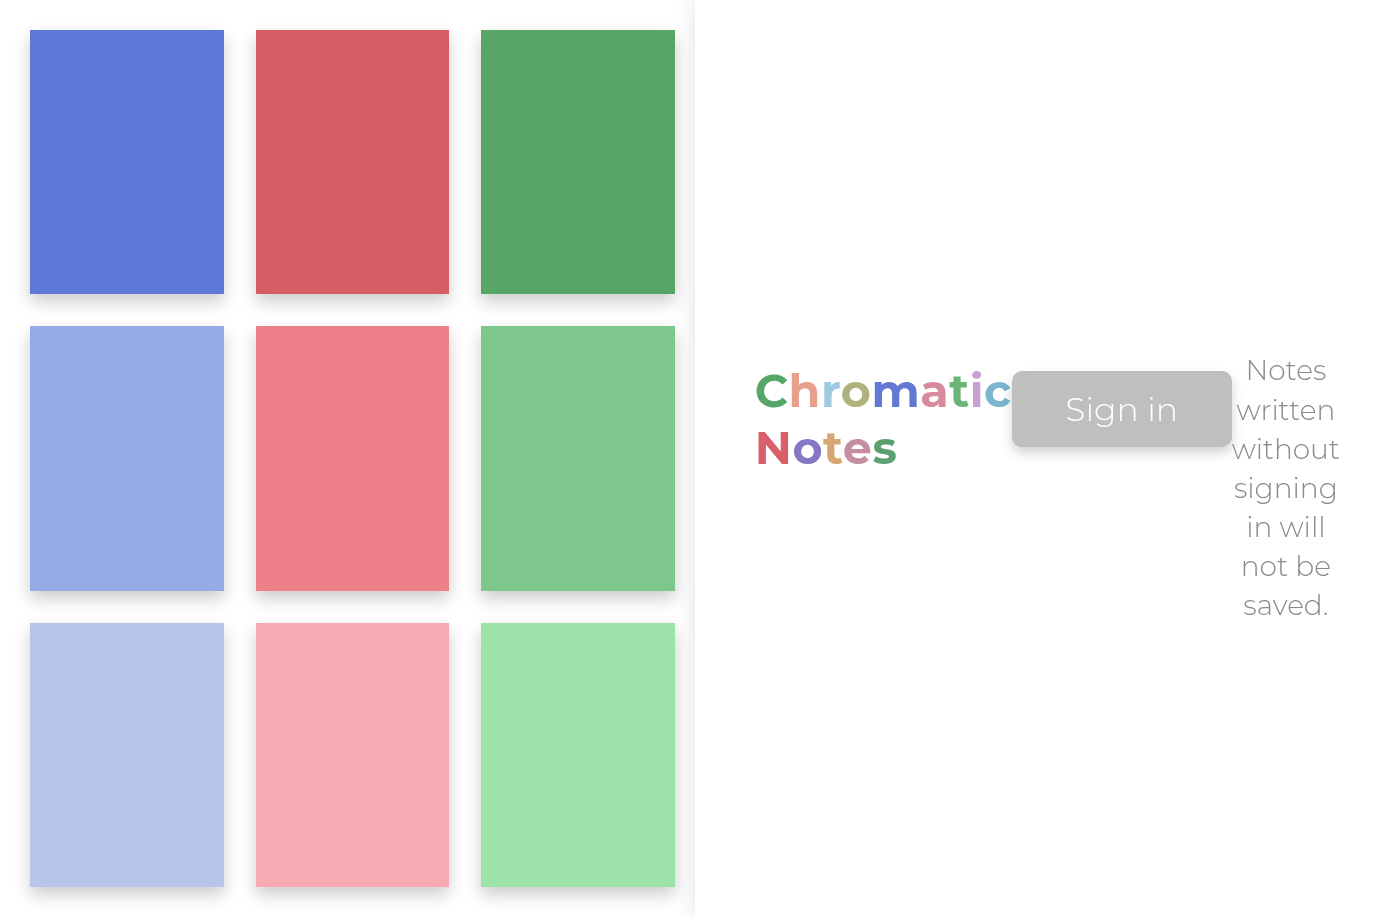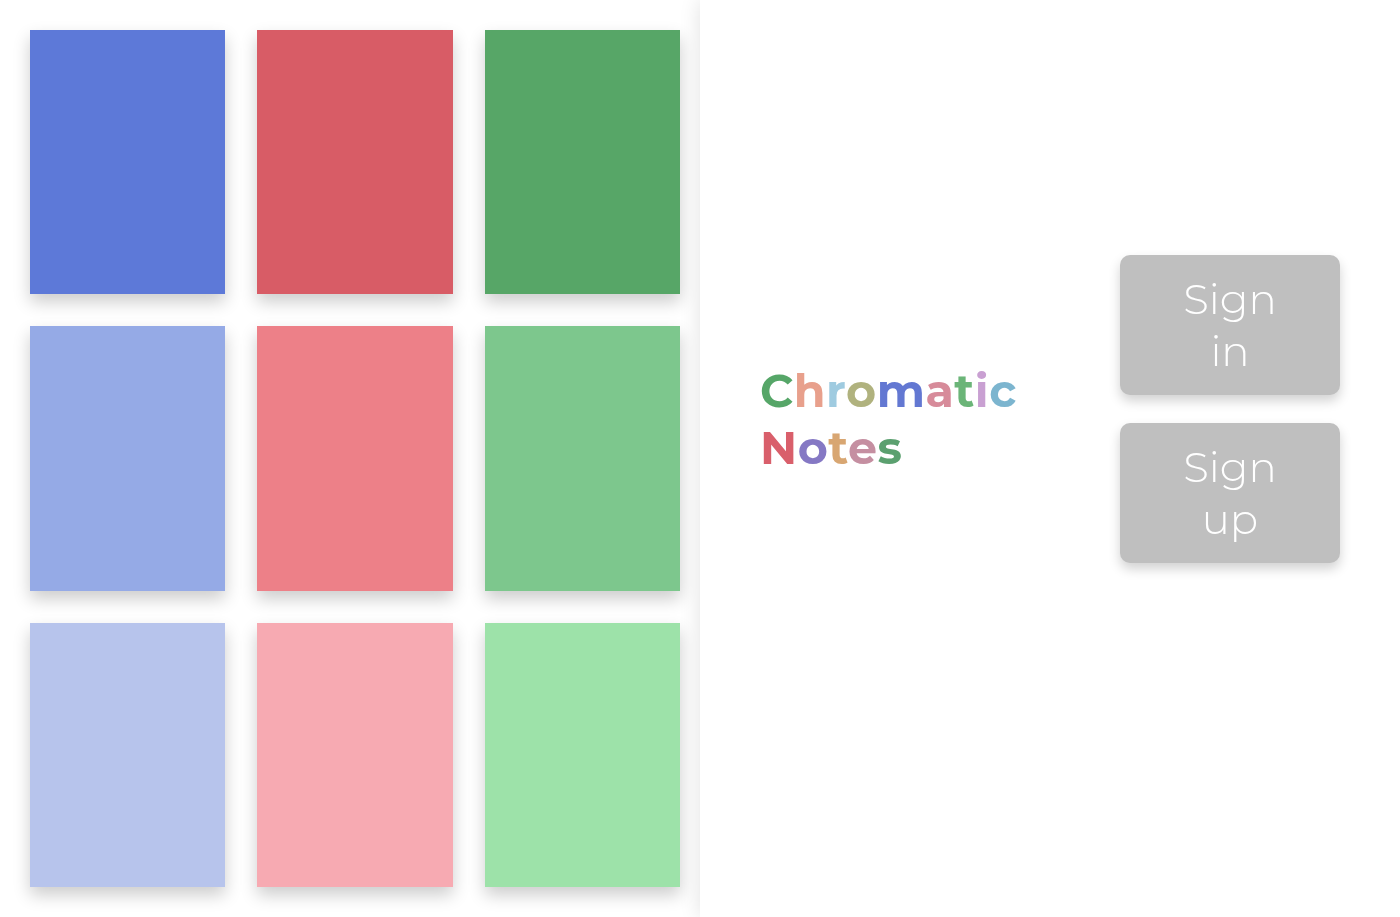--- a/index.html
+++ b/index.html
@@ -52,21 +52,21 @@
       flex-direction: column;
       gap: 28px;
       margin-bottom: 160px;
     }
     .auth-button {
       background: #bfbfbf;
       color: #ffffff;
       border: none;
       border-radius: 10px;
       padding: 18px 40px;
-      font-size: 42px;
+      font-size: 33px;
       font-weight: 300;
       font-family: inherit;
       cursor: pointer;
       box-shadow: 0 6px 12px rgba(0,0,0,0.18);
       min-width: 220px;
     }
     .disclaimer {
       color: #8a8a8a;
       font-size: 28px;
       font-weight: 300;
@@ -89,15 +89,15 @@
     <div class="color-tile" style="background:#b7c4ec;"></div>
     <div class="color-tile" style="background:#f7aab2;"></div>
     <div class="color-tile" style="background:#9de2a9;"></div>
   </div>
 </div>
 
 <div class="right-panel">
   <h1 class="app-title"><span class="title-char" style="color: rgb(86, 166, 104);">C</span><span class="title-char" style="color: rgb(232, 160, 140);">h</span><span class="title-char" style="color: rgb(159, 203, 224);">r</span><span class="title-char" style="color: rgb(176, 178, 126);">o</span><span class="title-char" style="color: rgb(99, 120, 210);">m</span><span class="title-char" style="color: rgb(215, 139, 154);">a</span><span class="title-char" style="color: rgb(107, 181, 120);">t</span><span class="title-char" style="color: rgb(201, 160, 210);">i</span><span class="title-char" style="color: rgb(124, 181, 207);">c</span><span class="title-char" style="color: rgb(0, 0, 0);"> </span><span class="title-char" style="color: rgb(217, 95, 107);">N</span><span class="title-char" style="color: rgb(133, 120, 196);">o</span><span class="title-char" style="color: rgb(216, 166, 114);">t</span><span class="title-char" style="color: rgb(197, 143, 161);">e</span><span class="title-char" style="color: rgb(91, 160, 111);">s</span></h1>
   <div class="auth-buttons">
     <button class="auth-button">Sign in</button>
-    <button class="auth-button">Sign up</button>
   </div>
+  <p class="disclaimer">Notes written without signing in will not be saved.</p>
 </div>
 
 </body></html>

